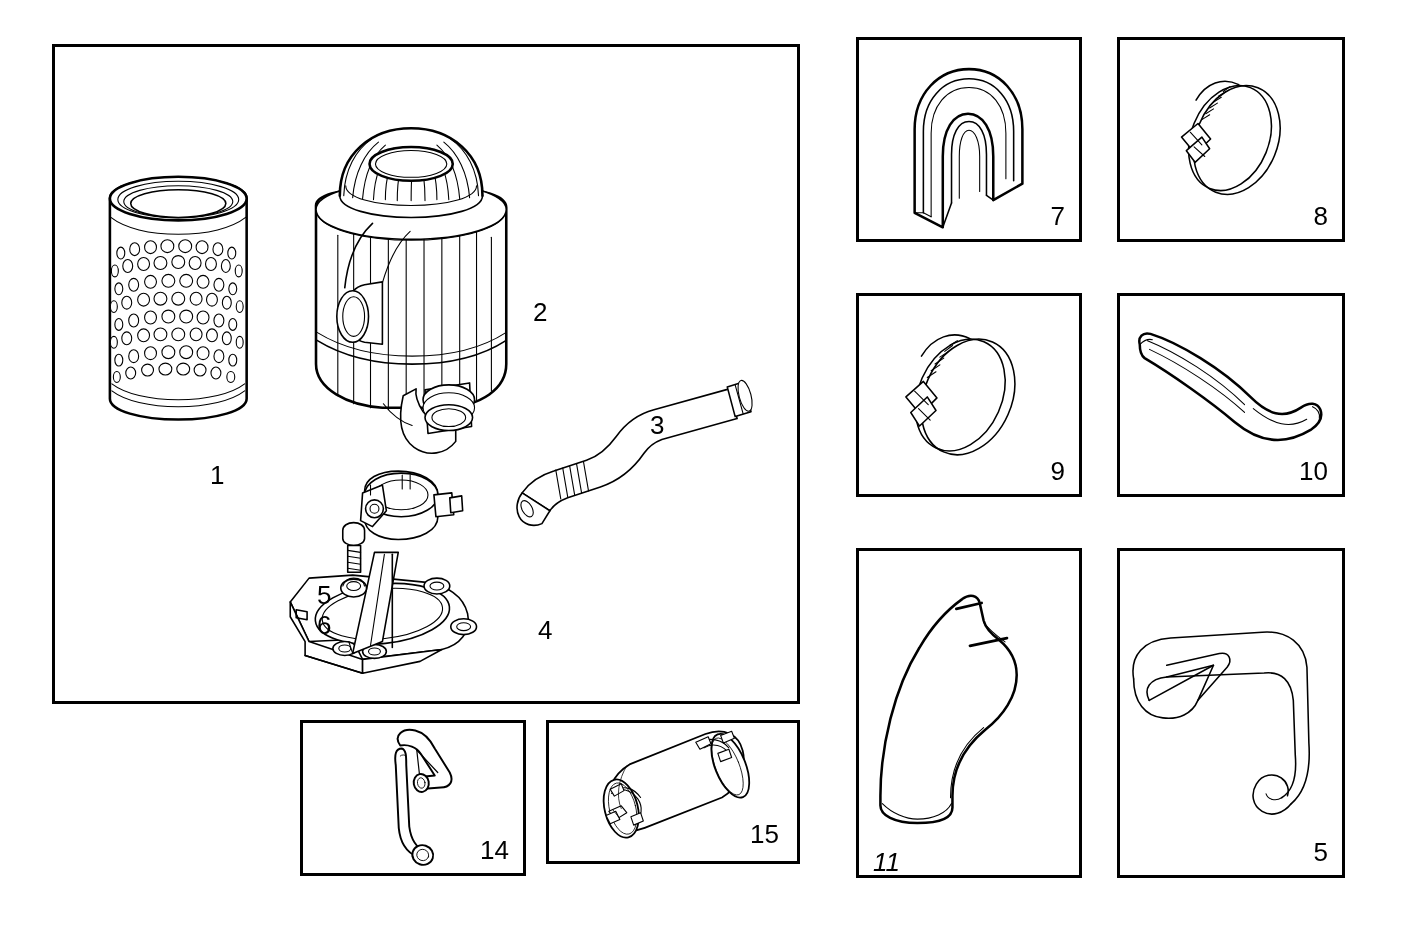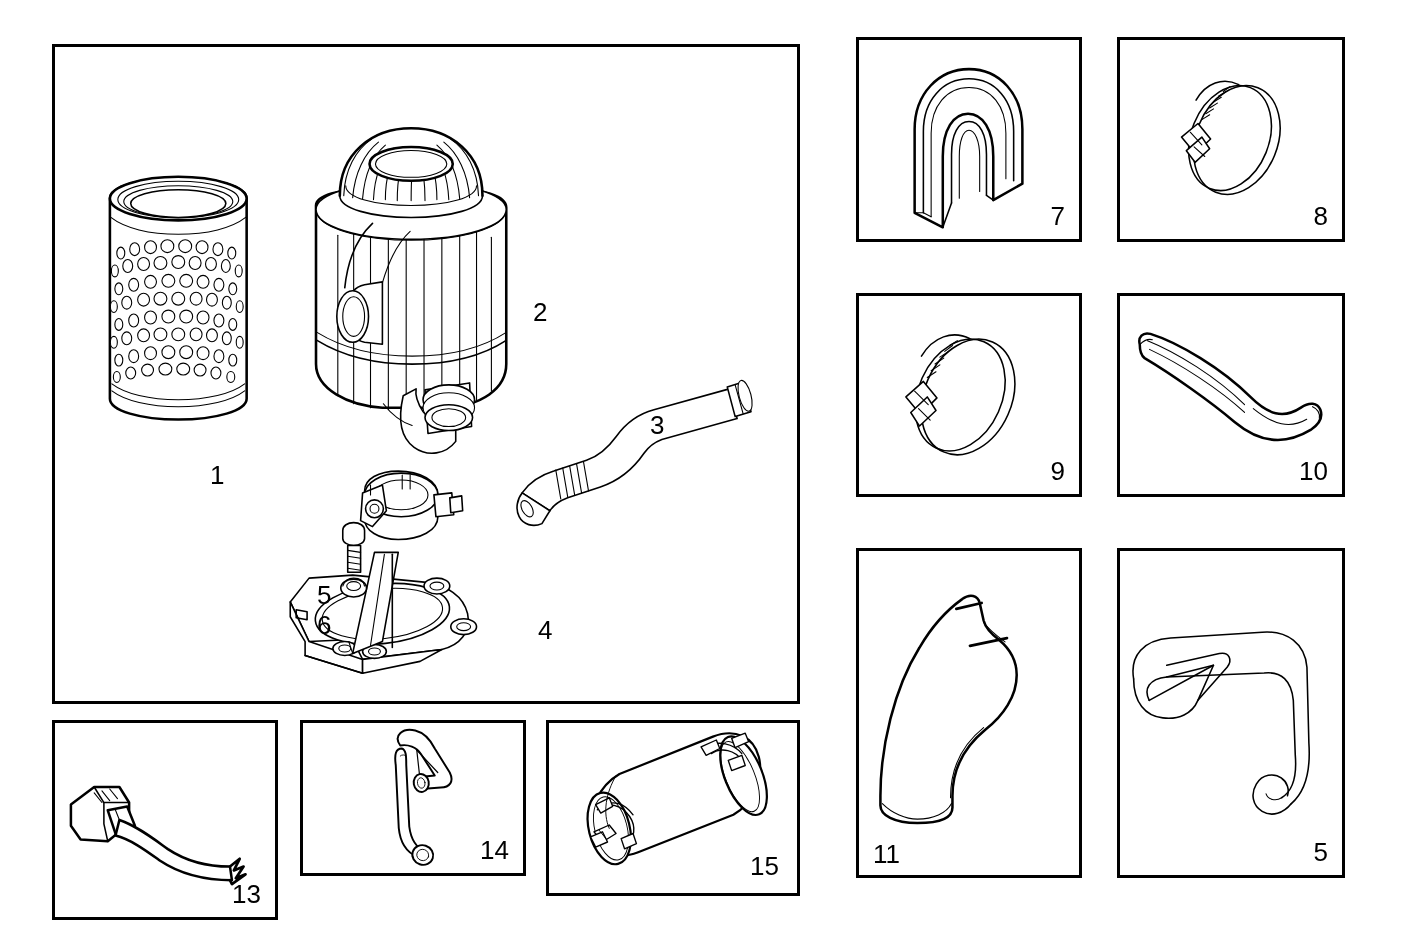--- a/index.html
+++ b/index.html
@@ -407,60 +407,39 @@
       <path class="fillw-h" d="M22 250 C22 200 36 140 62 98 C76 74 92 58 106 48 C114 42 122 44 124 52 L128 70 C130 78 136 84 144 90 C156 100 162 112 162 126 C162 148 148 168 130 182 C108 200 96 222 96 250 L96 262 C96 272 84 278 60 278 C36 278 22 270 22 260 Z"></path>
 
       <path class="ln-h" d="M100 58 L126 52"></path>
       <path class="ln-h" d="M114 96 L152 88"></path>
       <path class="ln-t" d="M128 72 C134 80 142 86 150 92"></path>
 
       <path class="ln-t" d="M24 258 C34 268 48 274 60 274 C76 274 90 268 95 258"></path>
 
       <path class="ln-t" d="M94 252 C94 218 108 196 128 180"></path>
     </svg>
-    <span class="panel-num" style="left:14px; bottom:8px;">11</span>
+    <span class="panel-num" style="left:14px; bottom:0;font-style:italic;">11</span>
   </div>
 
   <div class="panel" style="left:1117px; top:548px; width:228px; height:330px;">
     <svg class="panel-svg" viewBox="0 0 228 330">
 
       <path class="ln" d="M14 130 C10 106 24 90 52 88 L146 82 C172 80 190 94 192 118 L194 196 C196 226 190 246 176 258"></path>
       <path class="ln" d="M30 152 C24 140 30 130 48 128 L148 124 C166 122 176 132 178 152 L180 208 C182 232 176 246 166 252"></path>
 
       <path class="ln" d="M14 130 C14 154 26 168 44 170 C60 172 74 166 80 152 L96 116 L48 128"></path>
       <path class="ln" d="M30 152 L96 116"></path>
       <path class="ln" d="M80 152 L110 118 C116 110 112 102 102 104 L48 116"></path>
 
       <path class="ln" d="M176 258 C168 268 156 272 146 266 C136 260 134 248 140 238 C146 228 158 226 166 232 C172 236 174 244 172 250"></path>
       <path class="ln-t" d="M166 252 C160 256 152 254 150 248"></path>
     </svg>
     <span class="panel-num" style="right:14px; bottom:10px;">5</span>
   </div>
 
-  <div class="panel" style="left:52px; top:720px; width:226px; height:200px;">
-    <svg class="panel-svg" viewBox="0 0 226 200">
-
-      <path class="fillw-h" d="M16 84 L40 66 L66 66 L76 82 L76 104 L54 122 L26 120 L16 106 Z"></path>
-      <path class="ln" d="M40 66 L50 82 L76 82"></path>
-      <path class="ln" d="M50 82 L50 104 L54 122"></path>
-      <g class="ln-t">
-        <path d="M40 72 L48 82"></path>
-          <path d="M48 70 L56 80"></path>
-        <path d="M56 68 L64 78"></path>
-      </g>
-
-      <path class="fillw-h" d="M54 90 L74 86 L82 106 L62 114 Z"></path>
-      <path class="ln-t" d="M62 90 L70 110"></path>
-
-      <path class="fillw-h" d="M66 100 C84 106 102 120 116 130 C134 142 156 148 180 148 L182 162 C152 162 126 154 108 142 C94 132 78 120 62 116 Z"></path>
-
-      <path class="ln-h" d="M180 148 L190 140 L184 152 L194 148 L186 160 L196 156 L182 166 L180 162"></path>
-    </svg>
-    <span class="panel-num" style="right:14px; bottom:10px;">13</span>
-  </div>
 
   <div class="panel" style="left:300px; top:720px; width:226px; height:156px;">
     <svg class="panel-svg" viewBox="0 0 226 200">
 
       <path class="fillw-h" d="M96 30 C86 16 100 6 116 10 C128 13 136 22 142 34 L162 66 C168 78 162 86 150 86 L124 88 L122 72 L142 70 L124 42 C118 32 106 28 96 30 Z"></path>
 
       <path class="ln" d="M118 36 L146 66"></path>
       <path class="ln" d="M118 36 L122 72"></path>
 
       <ellipse class="fillw-h" cx="124" cy="80" rx="10" ry="12" transform="rotate(-10 124 80)"></ellipse>
@@ -468,21 +447,21 @@
 
       <path class="fillw-h" d="M98 34 C90 34 88 42 90 56 L94 140 C96 160 104 172 118 178 L130 172 C116 166 110 154 108 138 L104 56 C104 44 104 36 98 34 Z"></path>
 
       <ellipse class="fillw-h" cx="126" cy="176" rx="14" ry="13" transform="rotate(18 126 176)"></ellipse>
       <ellipse class="ln-t" cx="126" cy="176" rx="8" ry="7.5" fill="none" transform="rotate(18 126 176)"></ellipse>
       <path class="ln-t" d="M96 44 C98 42 102 42 104 44"></path>
     </svg>
     <span class="panel-num" style="right:14px; bottom:10px;">14</span>
   </div>
 
-  <div class="panel" style="left:546px; top:720px; width:254px; height:176px;">
+  <div class="panel" style="left:546px; top:720px; width:254px; height:144px;">
     <svg class="panel-svg" viewBox="0 0 254 200">
 
       <path class="fillw-h" d="M32 128 C26 104 40 74 64 60 L174 16 C200 6 222 16 228 40 C234 64 222 94 198 108 L86 152 C60 162 38 152 32 128 Z"></path>
 
       <ellipse class="fillw-h" cx="210" cy="62" rx="22" ry="49" transform="rotate(-22 210 62)"></ellipse>
       <ellipse class="ln-t" cx="206" cy="63" rx="17" ry="44" fill="none" transform="rotate(-22 206 63)"></ellipse>
 
       <ellipse class="fillw-h" cx="52" cy="124" rx="24" ry="43" transform="rotate(-14 52 124)"></ellipse>
       <ellipse class="ln-t" cx="54" cy="124" rx="19" ry="38" fill="none" transform="rotate(-14 54 124)"></ellipse>
 

